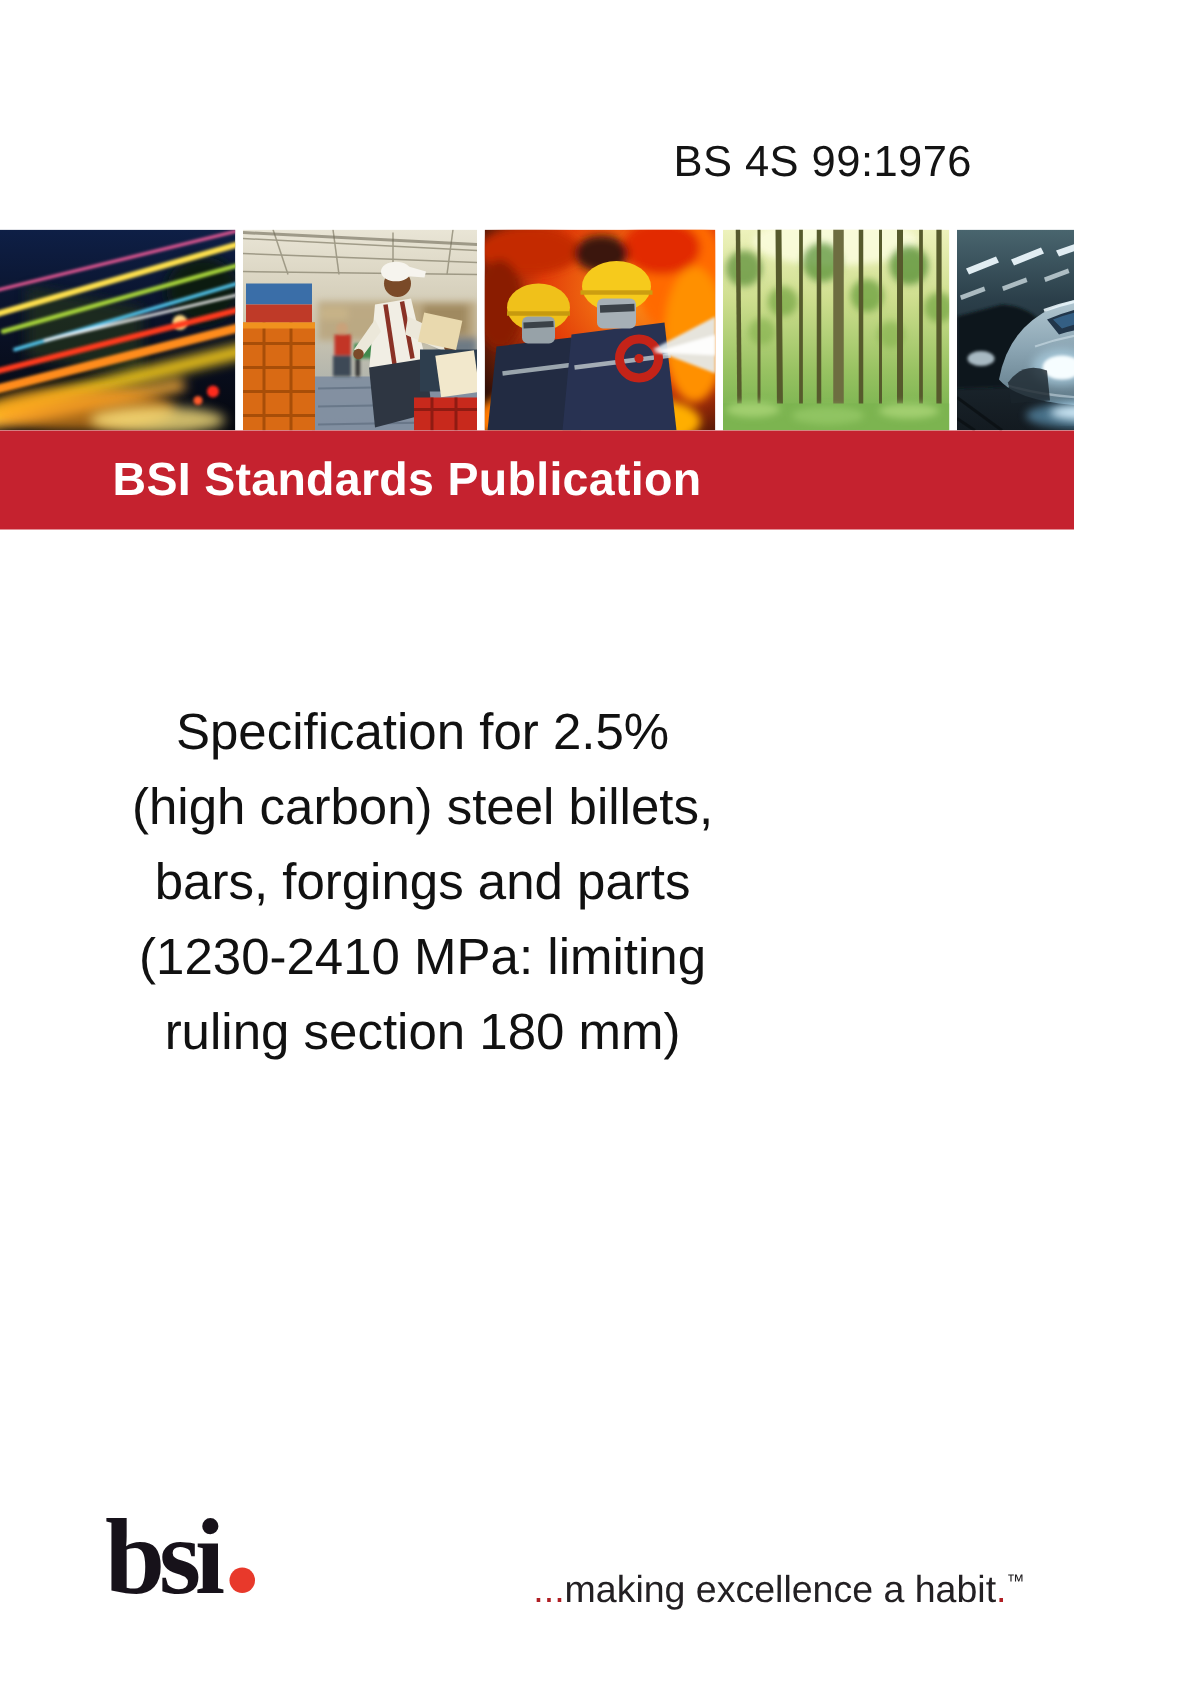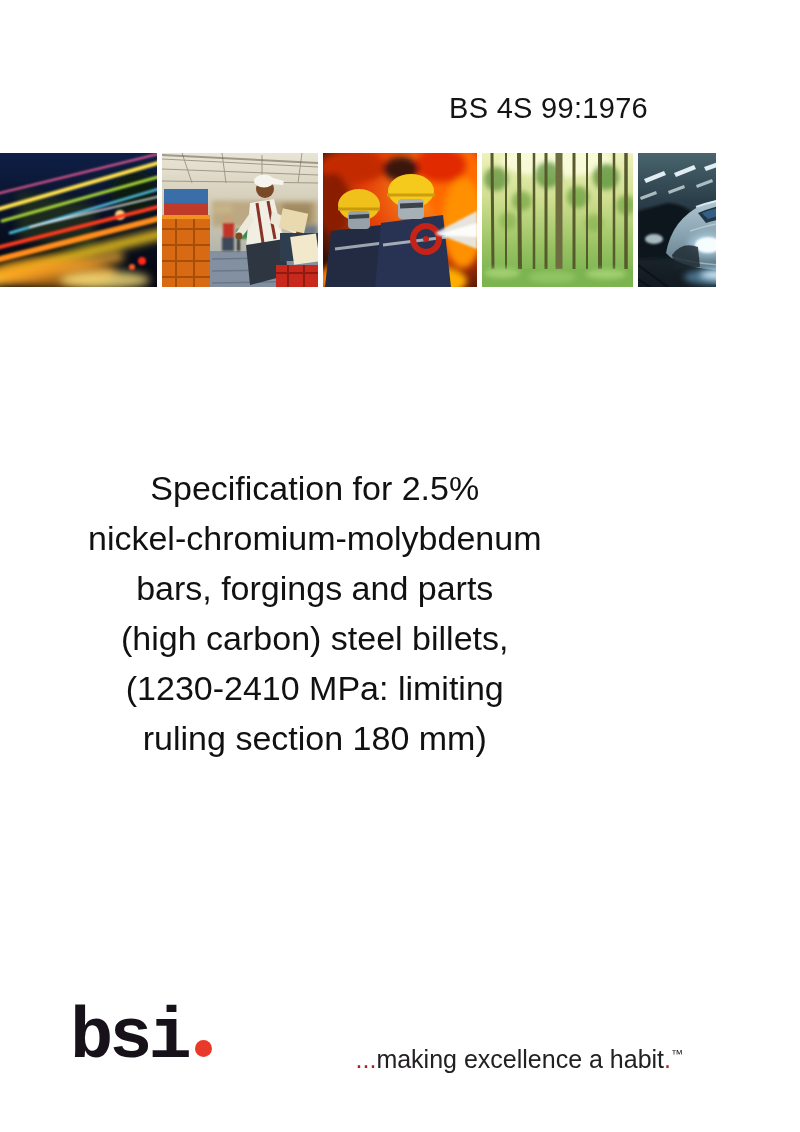--- a/index.html
+++ b/index.html
@@ -28,21 +28,21 @@
     color: #ffffff; font-size: 31px; font-weight: bold; padding-left: 75px; letter-spacing: 0.2px;
   }
 
   .title-block {
     position: absolute; top: 463px; left: 88px;
     font-size: 34px; line-height: 50px; color: #111111; text-align: center;
   }
 
   .bsi-logo {
     position: absolute; top: 1002px; left: 70px;
-    font-family: Liberation Mono, monospace;
+    font-family: Liberation Serif, serif;
     font-weight: bold; font-size: 72px; line-height: 72px;
     letter-spacing: -4px; color: #17121a; white-space: nowrap;
   }
   .logo-dot {
     display: inline-block; width: 17px; height: 17px; border-radius: 50%;
     background: var(--logo-dot-red, #e8392b); margin-left: 7px;
   }
 
   .tagline {
     position: absolute; top: 1041px; right: 33px;
@@ -330,26 +330,28 @@
         <ellipse cx="84" cy="122" rx="22" ry="5" fill="#d9f2ff" opacity="0.9" filter="url(#p5b2)"></ellipse>
         <g stroke="#0b1013" stroke-width="2" opacity="0.8">
           <line x1="0" y1="112" x2="30" y2="134"></line>
           <line x1="0" y1="126" x2="12" y2="134"></line>
         </g>
       </svg>
     </div>
 
   </div>
 
+  <div class="red-banner">
+    <div class="banner-label">BSI Standards Publication</div>
+  </div>
 
   <div class="title-block">
     <div>Specification for 2.5%</div>
-    <div>nickel-chromium-molybdenum</div>
+    <div>(high carbon) steel billets,</div>
     <div>bars, forgings and parts</div>
-    <div>(high carbon) steel billets,</div>
     <div>(1230-2410 MPa: limiting</div>
     <div>ruling section 180 mm)</div>
   </div>
 
   <div class="bsi-logo"><span>bsi</span><span class="logo-dot"></span></div>
 
   <div class="tagline"><span class="red">...</span><span>making excellence a habit</span><span class="red">.</span><span class="tm">™</span></div>
 
 </div>
 

